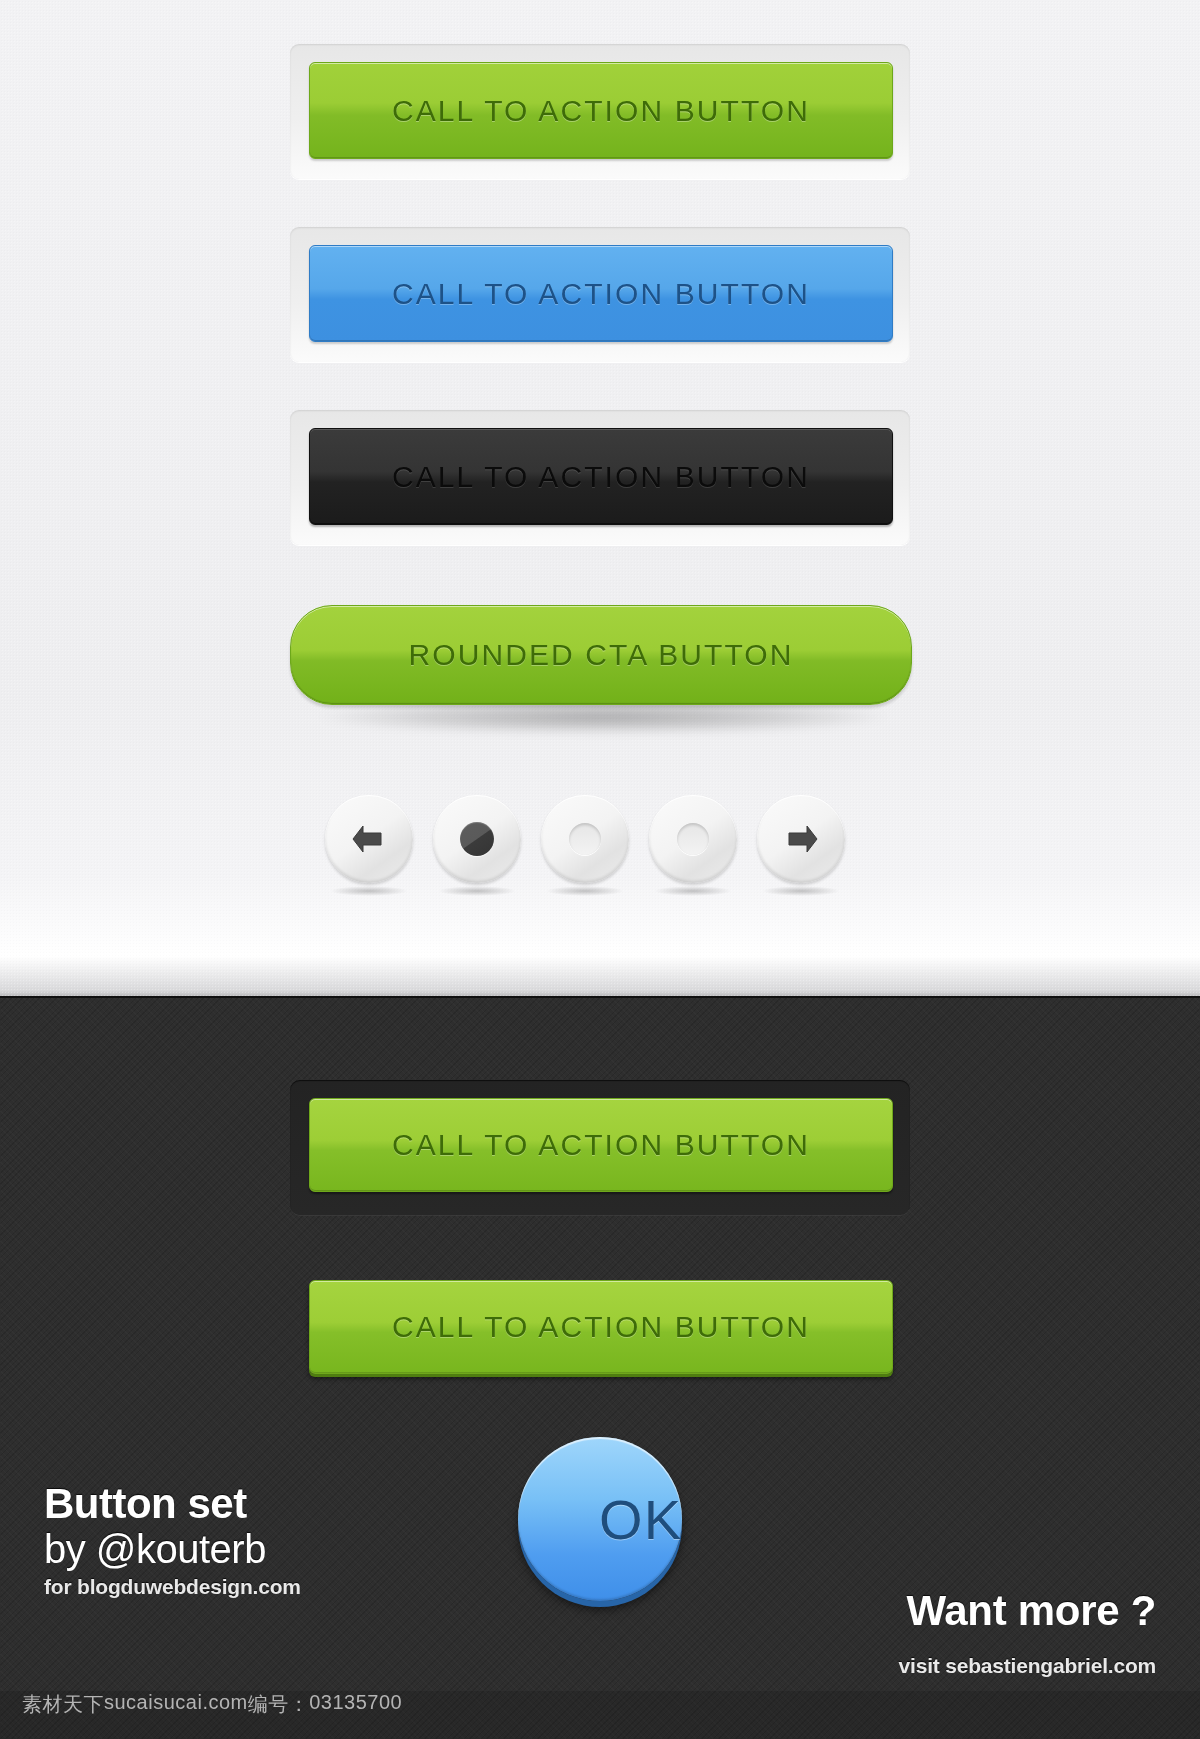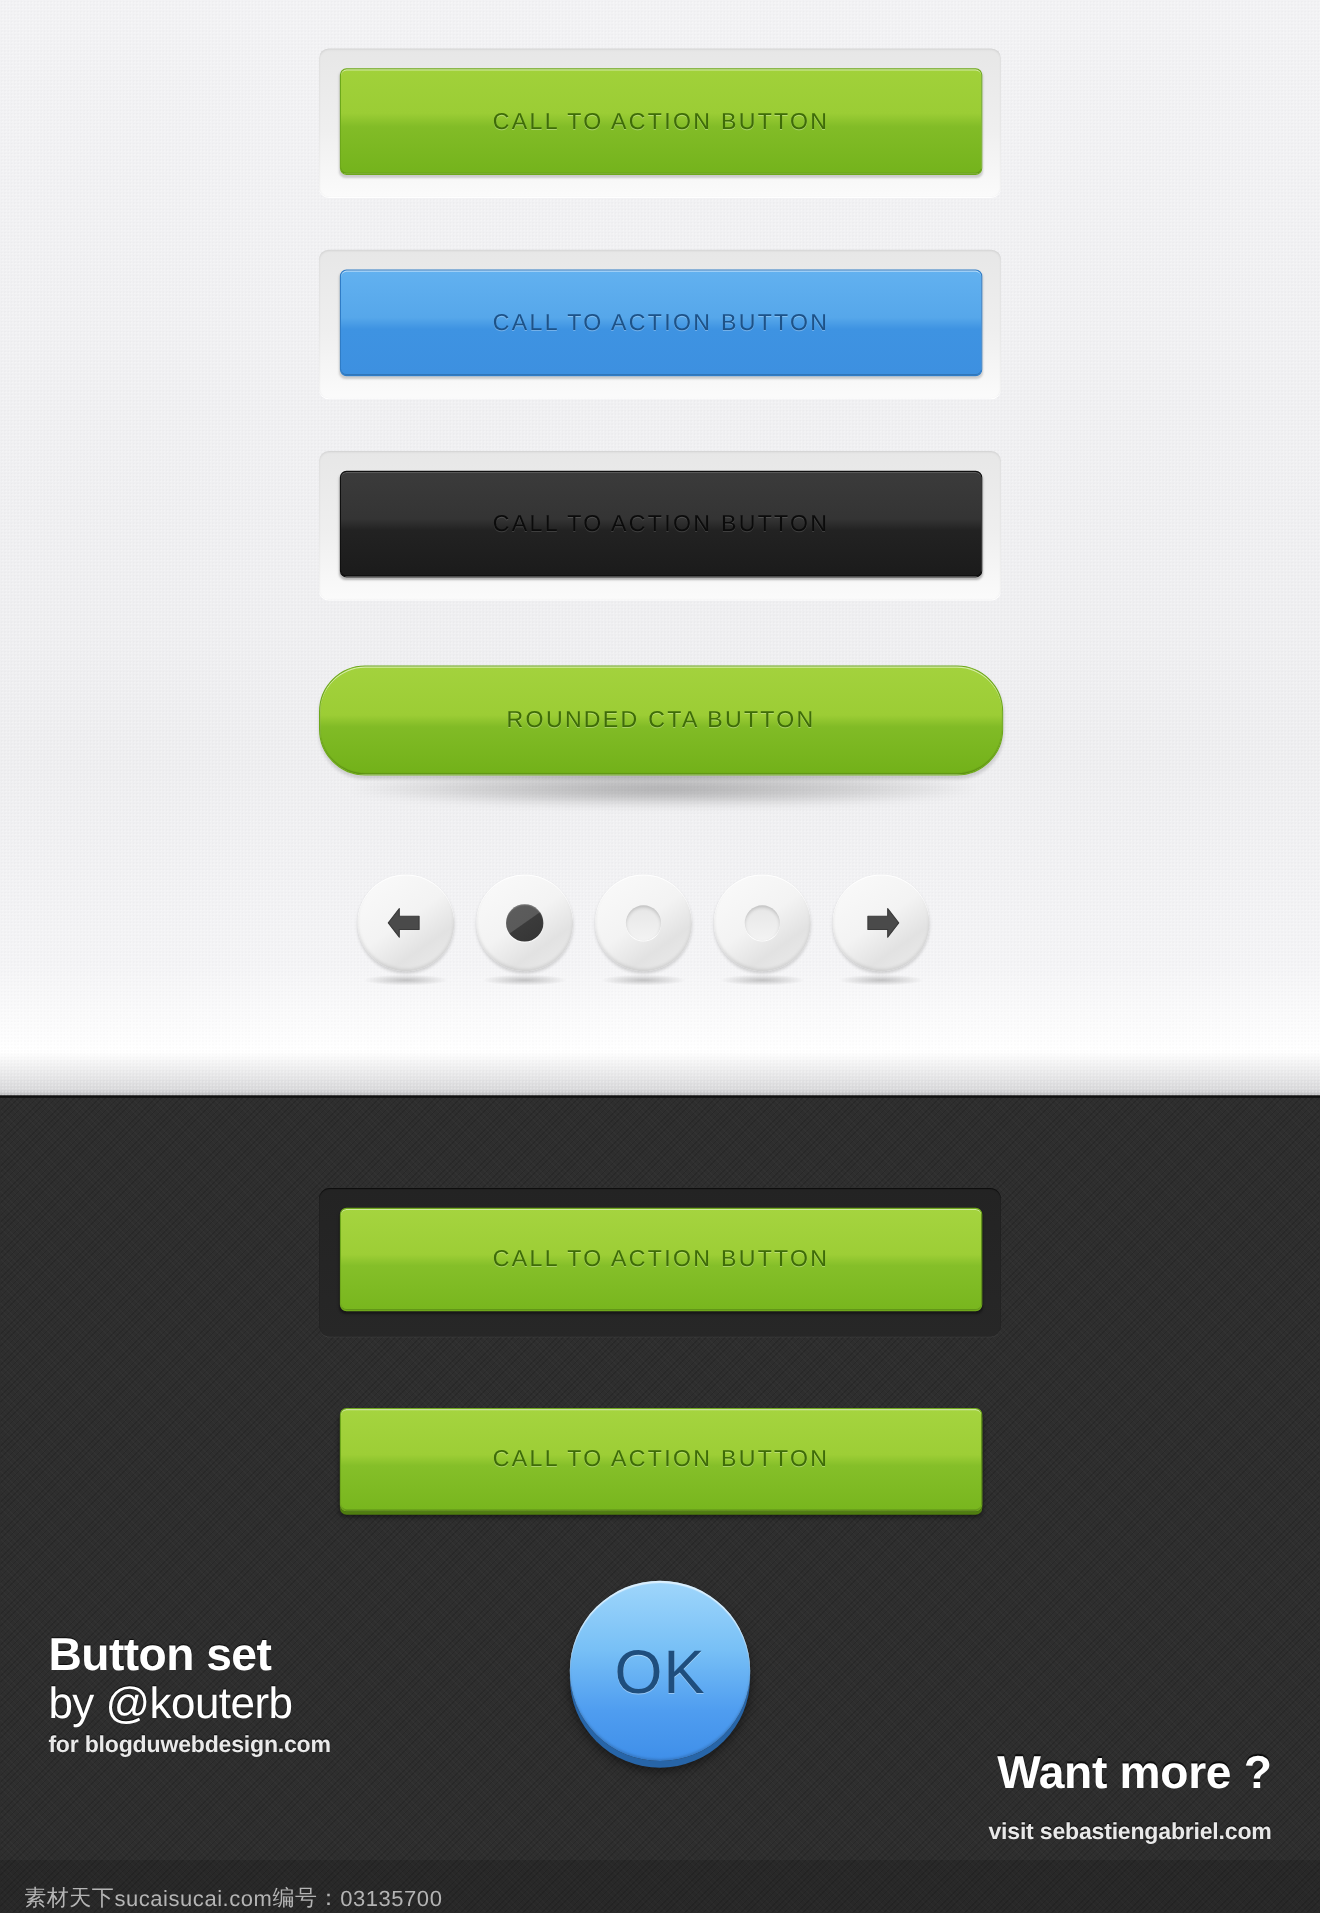--- a/index.html
+++ b/index.html
@@ -83,21 +83,21 @@
   }
 
   
   .cta {
     position: absolute;
     display: flex;
     align-items: center;
     justify-content: center;
     border-radius: 6px;
     letter-spacing: 2.1px;
-    font-size: 21px;
+    font-size: 30px;
     font-weight: 400;
     white-space: nowrap;
     user-select: none;
     cursor: pointer;
   }
 
   
   .cta-green {
     background: linear-gradient(to bottom, #a1d13a 0%, #9bcd35 42%, #82bc27 55%, #74b31c 100%);
     color: #3e6c08;
@@ -233,21 +233,21 @@
     height: 164px;
     border-radius: 50%;
     background: linear-gradient(to bottom, #9fd6fb 0%, #78c0f6 38%, #4f9df0 72%, #3f8fe9 100%);
     box-shadow:
       inset 0 2px 1px rgba(255,255,255,.65),
       inset 0 -2px 2px rgba(0,0,0,.15),
       0 6px 0 #2765a8,
       0 9px 10px rgba(0,0,0,.5);
     display: flex;
     align-items: center;
-    justify-content: center;
+    justify-content: flex-end;
     cursor: pointer;
     z-index: 6;
   }
   .ok-label {
     font-size: 56px;
     font-weight: 400;
     letter-spacing: 1px;
     color: #1f4e7d;
     text-shadow: 0 1px 0 rgba(255,255,255,.38);
     user-select: none;
@@ -307,21 +307,21 @@
   }
 
   
   .watermark {
     position: absolute;
     left: 0;
     bottom: 0;
     width: 1200px;
     height: 48px;
     display: flex;
-    align-items: flex-end;
+    align-items: flex-start;
     background: rgba(0,0,0,.12);
     z-index: 10;
   }
   .watermark span {
     color: #b4b4b4;
     font-size: 20px;
     letter-spacing: .5px;
   }
   .watermark .wm-first { margin-left: 22px; }
 </style>

